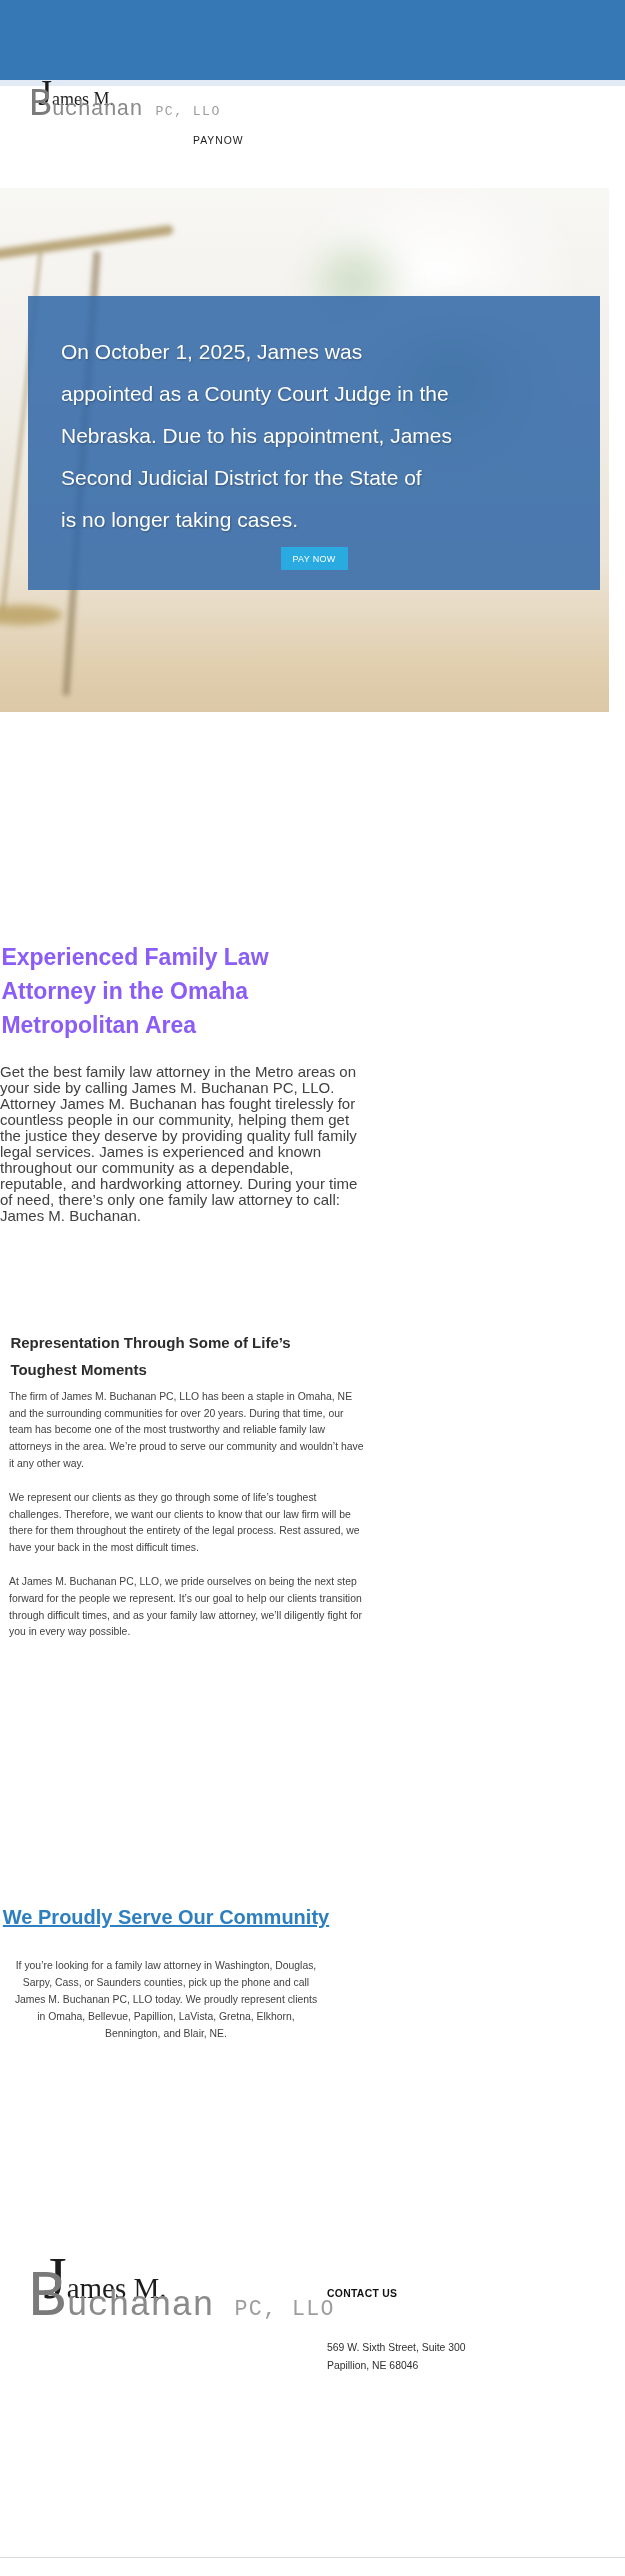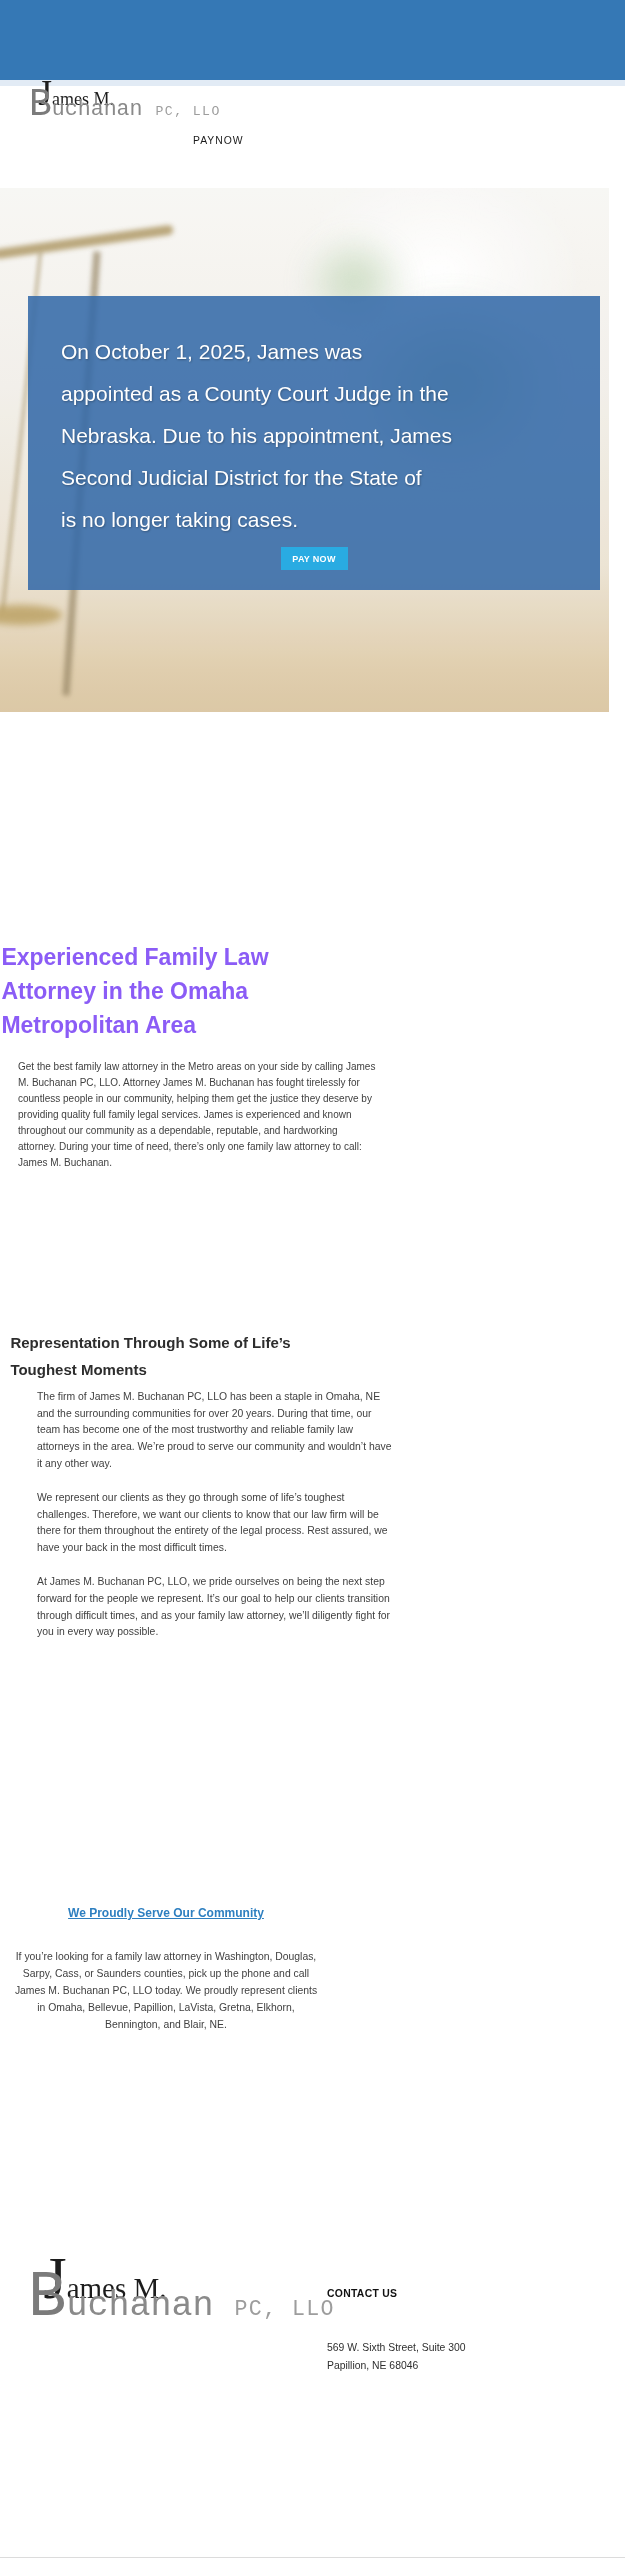--- a/index.html
+++ b/index.html
@@ -36,34 +36,34 @@
   .scales-post { position:absolute; left:78px; top:63px; width:7px; height:445px; background:#8d7a55; filter:blur(2.8px); opacity:.75; transform:rotate(4deg); }
   .scales-beam { position:absolute; left:-7px; top:49px; width:181px; height:9.7px; background:#a3894e; filter:blur(2.8px); opacity:.8; transform:rotate(-8deg); border-radius:5.6px; }
   .scales-pan { position:absolute; left:-21px; top:417px; width:83px; height:19.5px; background:#b3954f; border-radius:50%; filter:blur(3.5px); opacity:.8; }
   .scales-chain { position:absolute; left:19.5px; top:63px; width:2.8px; height:362px; background:#9a8452; filter:blur(2.1px); opacity:.7; transform:rotate(6deg); }
   .hero-wash { position:absolute; left:0; top:0; width:100%; height:100%; background:rgba(255,255,255,0.10); }
 
   .hero-overlay { position:absolute; left:28px; top:108px; width:572px; height:294px; background:rgba(52,106,168,0.88); }
   .hero-text { position:absolute; left:33px; top:35px; color:#ffffff; font-size:21px; line-height:42px; text-shadow:0.7px 1.4px 2.1px rgba(0,0,0,0.30); }
   .hero-text .hline { white-space:nowrap; }
   .paynow-btn { position:absolute; left:0; right:0; top:251px; margin:0 auto; display:block; width:67px; height:23px; border:none; cursor:pointer;
-                color:#ffffff; font-family:"Liberation Sans", sans-serif; font-size:9px; font-weight:bold; letter-spacing:0.3px; }
+                color:#ffffff; font-family:"Liberation Sans", sans-serif; font-size:9px; font-weight:normal; letter-spacing:0.3px; }
 
   
   .h1 { position:absolute; left:1.4px; top:925px; width:280px; font-size:23px; line-height:34px; font-weight:bold; color:#8b5cf6; }
-  .intro-body { position:absolute; left:0px; top:1049px; width:359px; font-size:10px; line-height:16px; color:#414141;margin-left:18px; }
+  .intro-body { position:absolute; left:0px; top:1049px; width:359px; font-size:15px; line-height:16px; color:#414141; }
 
   
   .h2 { position:absolute; left:10.4px; top:1318px; width:328px; font-size:15px; line-height:26.4px; font-weight:bold; color:#2d2d2d; }
-  .rep-paragraphs { position:absolute; left:9px; top:1389px; width:359px; font-size:10.4px; line-height:16.7px; color:#414141;margin-left:28px; }
+  .rep-paragraphs { position:absolute; left:9px; top:1389px; width:359px; font-size:10.4px; line-height:16.7px; color:#414141; }
   .rep-paragraphs p { margin:0 0 17.4px 0; }
 
   
   .community { position:absolute; left:0px; top:1906px; width:332px; text-align:center; }
-  .community-heading { display:inline-block; font-size:12px; font-weight:bold; color:#2e7fc0; text-decoration:underline; cursor:pointer; }
+  .community-heading { display:inline-block; font-size:20px; font-weight:bold; color:#2e7fc0; text-decoration:underline; cursor:pointer; }
   .community-body { margin:28px auto 12px auto; width:311px; font-size:10.4px; line-height:17px; color:#414141; }
 
   
   .footer { position:absolute; left:0; top:2274px; width:625px; height:139px; }
   .logo-lg { position:absolute; left:28px; top:0px; }
   .logo-lg .l1 { font-size:29px; margin-left:15.3px; color:#1c1c1c; }
   .logo-lg .l1 .cap { font-size:60px; }
   .logo-lg .l2 { font-size:35px; margin-top:-14px; color:#8a8a8a; }
   .logo-lg .l2 .cap { font-size:64px; color:#7b7b7b; }
   .logo-lg .suffix { font-size:21.6px; }

